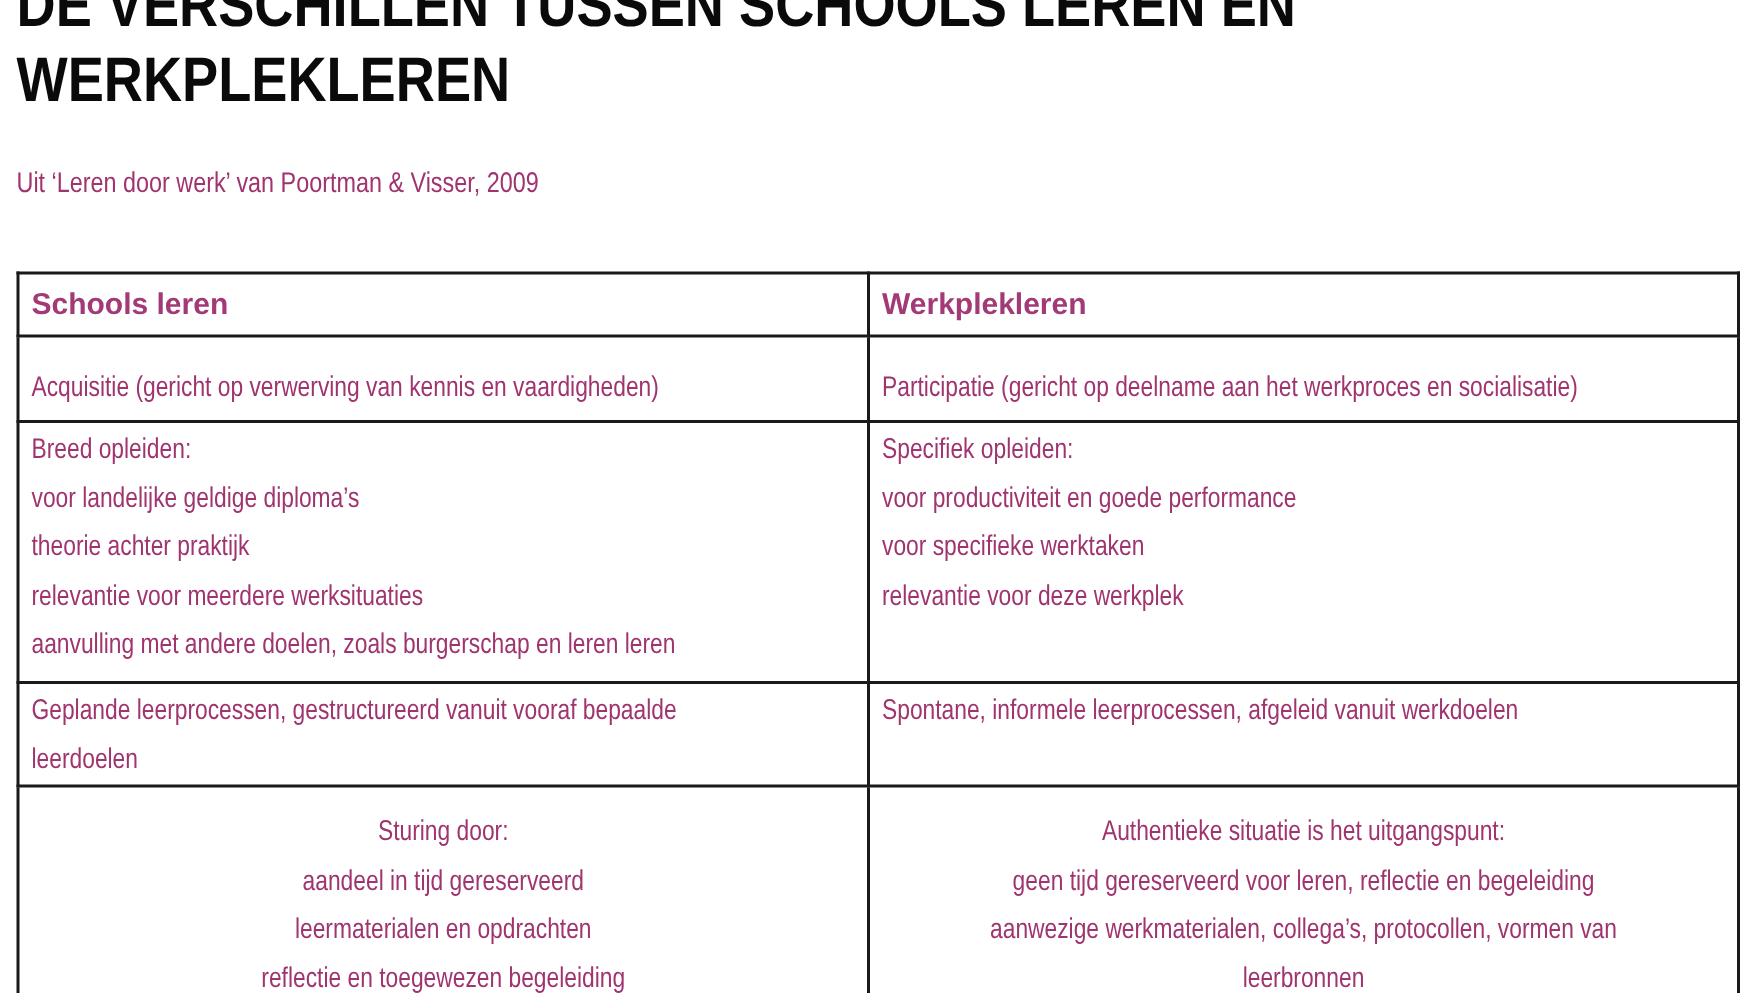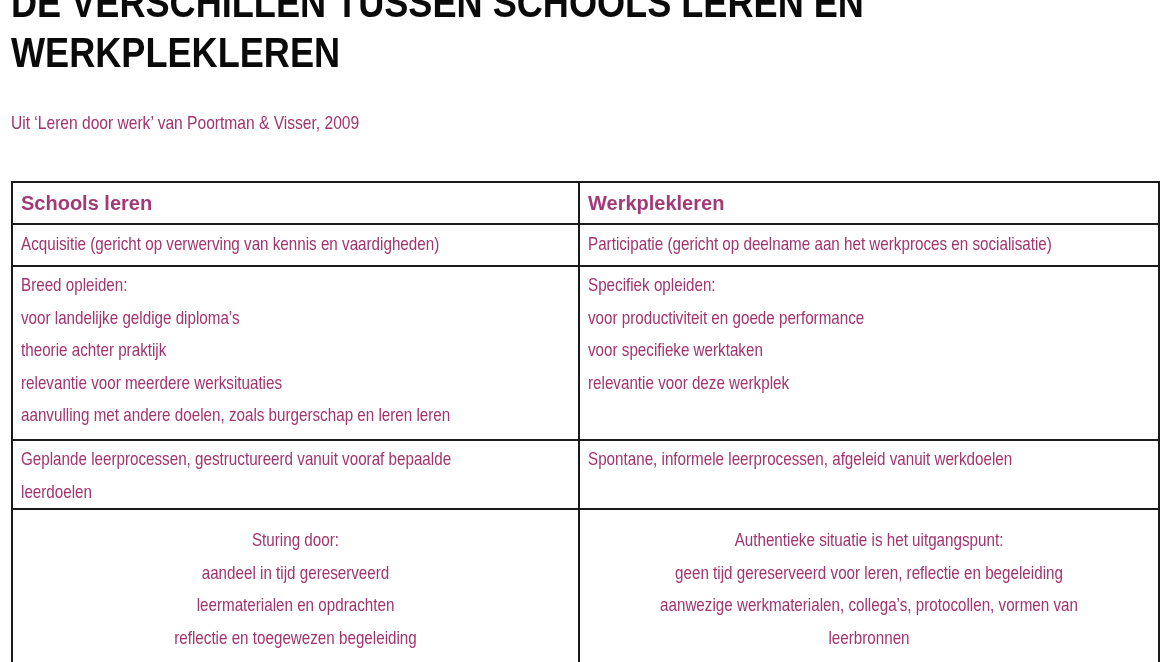--- a/index.html
+++ b/index.html
@@ -75,21 +75,21 @@
       font-size: 19px;
       line-height: 32.5px;
       transform: scaleX(0.80);
       transform-origin: left top;
       white-space: nowrap;
       width: 125%;
     }
     .cell-text .ln {
       display: block;
     }
-    tr.r1 td { height: 37px; padding-top: 3px; }
+    tr.r1 td { height: 37px; padding-top: 18px; }
     tr.r2 td { height: 170px; padding-top: 2px; }
     tr.r3 td { height: 58px; padding-top: 2px; margin-top: 16px; }
     tr.r4 td { height: 148px; padding-top: 14px; text-align: center; }
   </style>
 </head>
 <body>
 
 <h1 class="title">
   <span class="line">DE VERSCHILLEN TUSSEN SCHOOLS LEREN EN</span>
   <span class="line">WERKPLEKLEREN</span>

